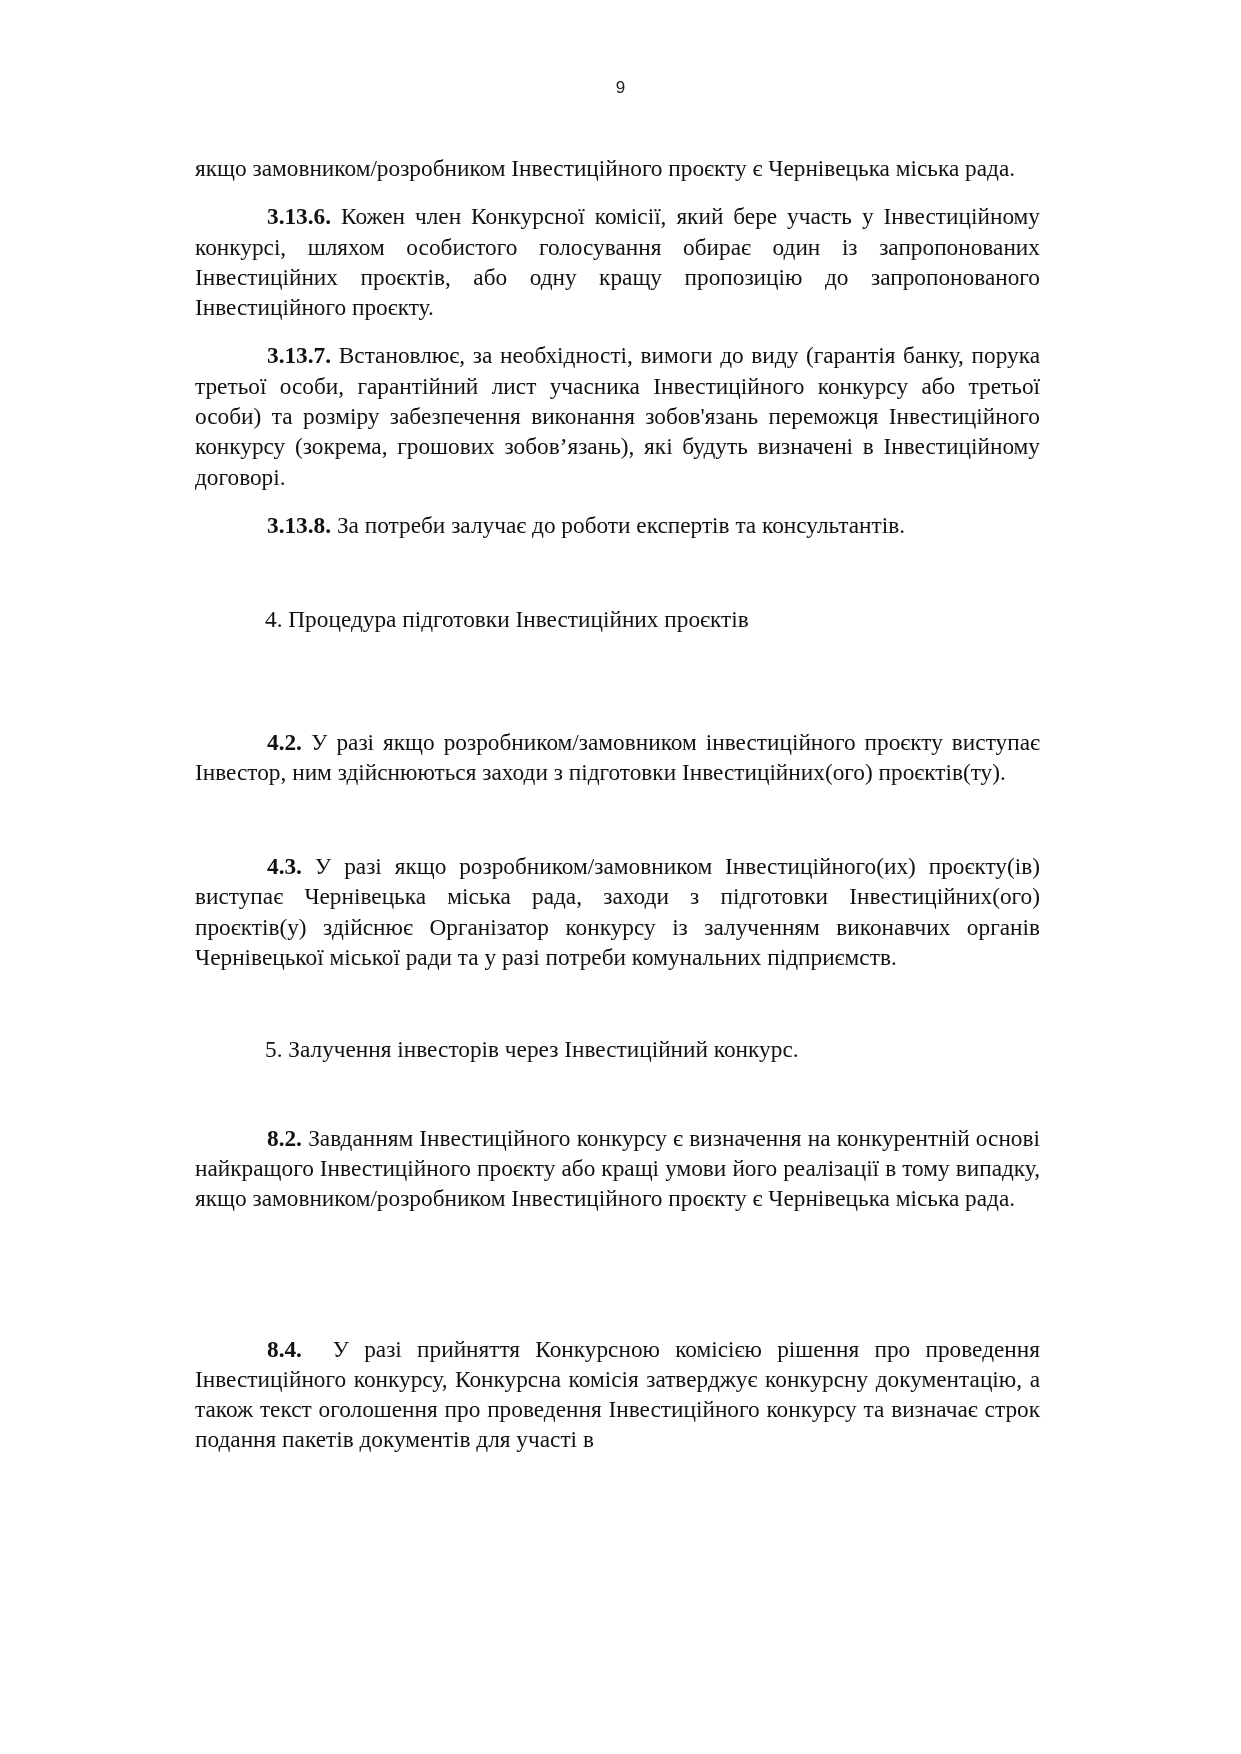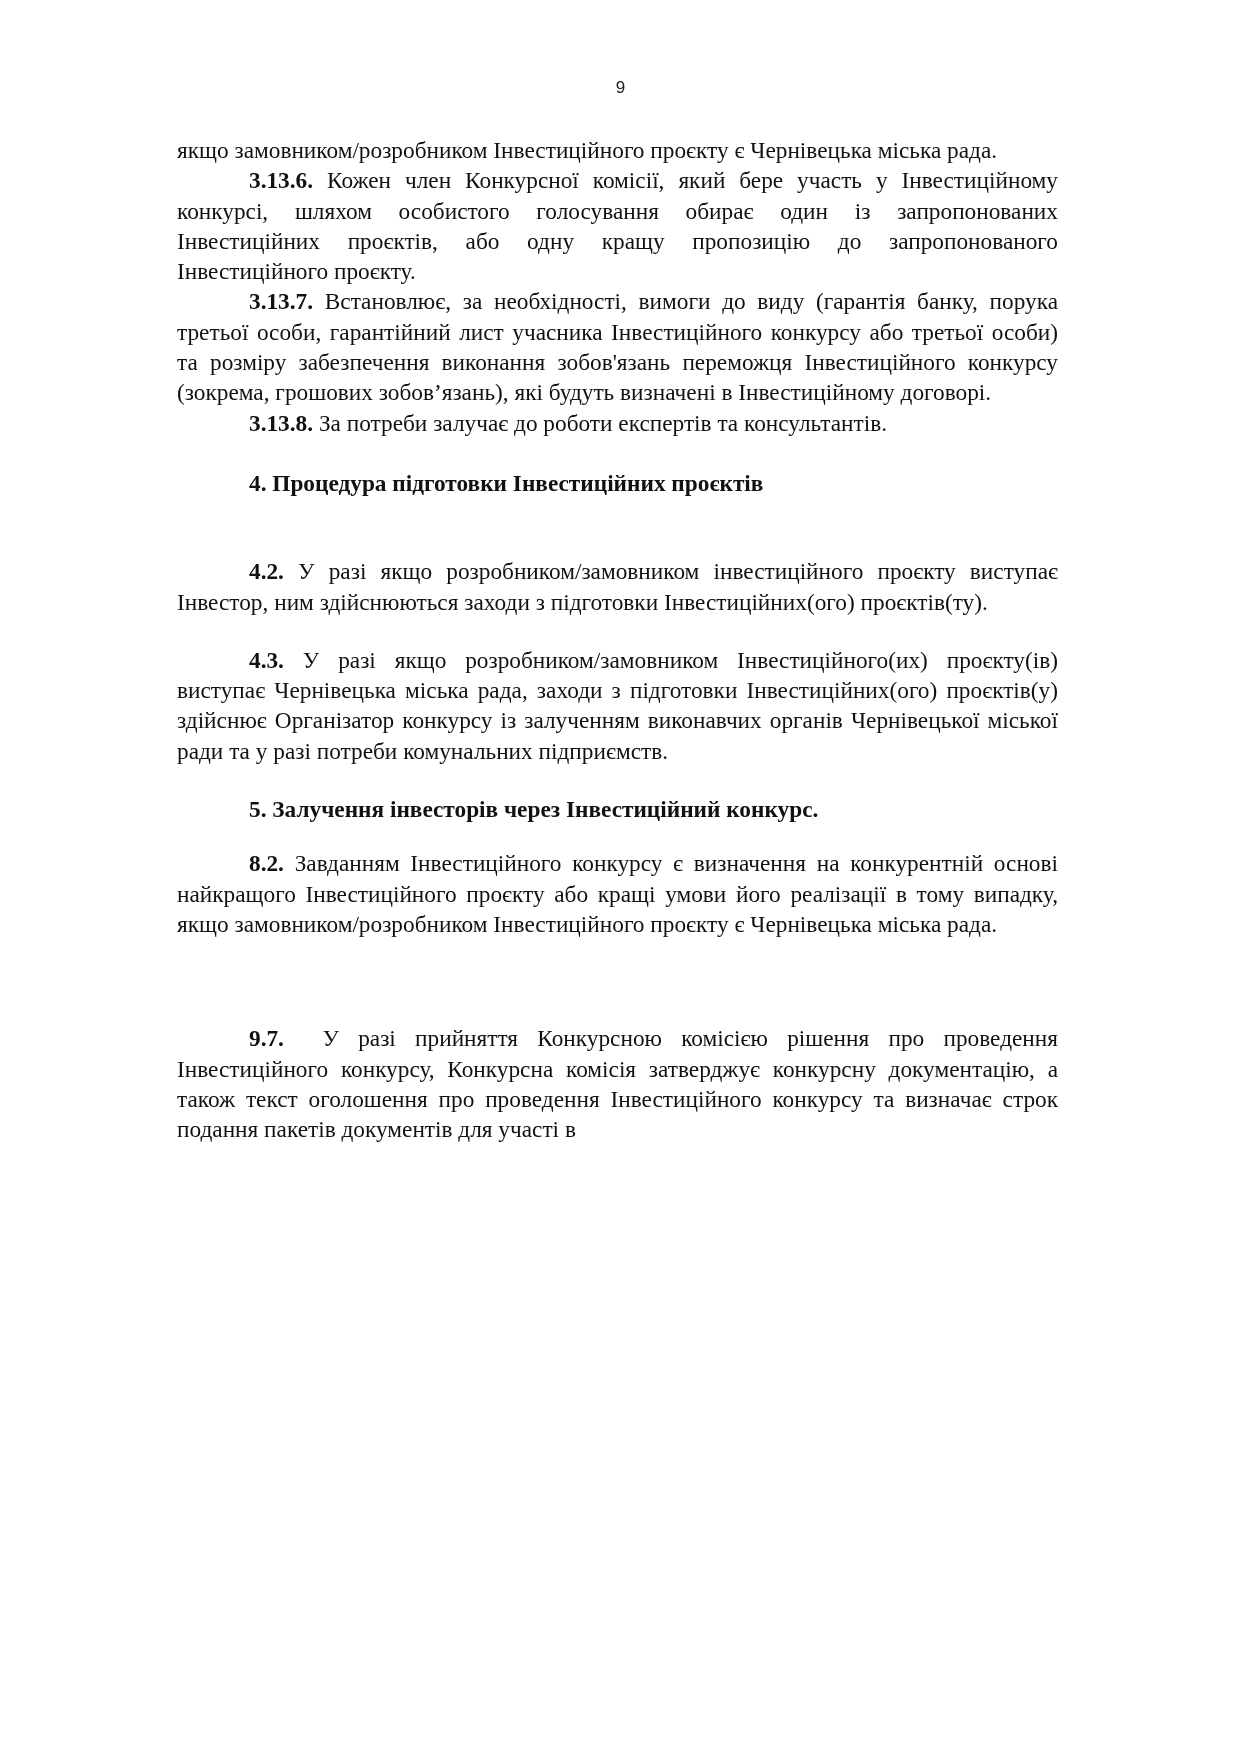--- a/index.html
+++ b/index.html
@@ -1,23 +1,23 @@
 <!DOCTYPE html>
 <html><head>
   <meta charset="utf-8">
   <style>
     html, body { margin: 0; padding: 0; background: #ffffff; }
     body { width: 1241px; height: 1754px; position: relative; overflow: hidden; }
     .page { position: absolute; left: 0; top: 0; width: 1241px; height: 1754px; background: #ffffff; color: #111; }
     .page-number { position: absolute; top: 78px; left: 0; width: 1241px; text-align: center; font-family: "Liberation Sans", sans-serif; font-size: 17px; color: #222; }
     .body-text { position: absolute; left: 177px; top: 135px; width: 881px; font-family: "Liberation Serif", serif; font-size: 23.3px; line-height: 30.3px; color: #111; }
-    .p { margin: 0; text-align: justify; text-indent: 72px; }
+    .p { margin: 18px; text-align: justify; text-indent: 72px; }
     .p.noindent { text-indent: 0; }
     .p b, .h b { font-weight: bold; }
-    .h { margin: 0; text-indent: 72px; font-weight: bold; }
+    .h { margin: 16px; text-indent: 72px; font-weight: normal; }
     .gap-lg { height: 30px; }
     .gap-md { height: 28px; }
     .gap-sm { height: 24px; }
   </style>
 </head>
 <body>
 
 <div class="page">
   <div class="page-number">9</div>
 
@@ -45,15 +45,15 @@
     <p class="h">5. Залучення інвесторів через Інвестиційний конкурс.</p>
     <div class="gap-sm"></div>
 
     <p class="p"><b>8.2.</b><span> Завданням Інвестиційного конкурсу є визначення на конкурентній основі найкращого Інвестиційного проєкту або кращі умови його реалізації в тому випадку, якщо замовником/розробником Інвестиційного проєкту є Чернівецька міська рада.</span></p>
     <div class="gap-md"></div>
 
     <div class="gap-md"></div>
 
     <div class="gap-md"></div>
 
-    <p class="p"><b>9.7.</b><span style="white-space: pre-wrap;">  У разі прийняття Конкурсною комісією рішення про проведення Інвестиційного конкурсу, Конкурсна комісія затверджує конкурсну документацію, а також текст оголошення про проведення Інвестиційного конкурсу та визначає строк подання пакетів документів для участі в</span></p>
+    <p class="p"><b>8.4.</b><span style="white-space: pre-wrap;">  У разі прийняття Конкурсною комісією рішення про проведення Інвестиційного конкурсу, Конкурсна комісія затверджує конкурсну документацію, а також текст оголошення про проведення Інвестиційного конкурсу та визначає строк подання пакетів документів для участі в</span></p>
   </div>
 </div>
 
 </body></html>

